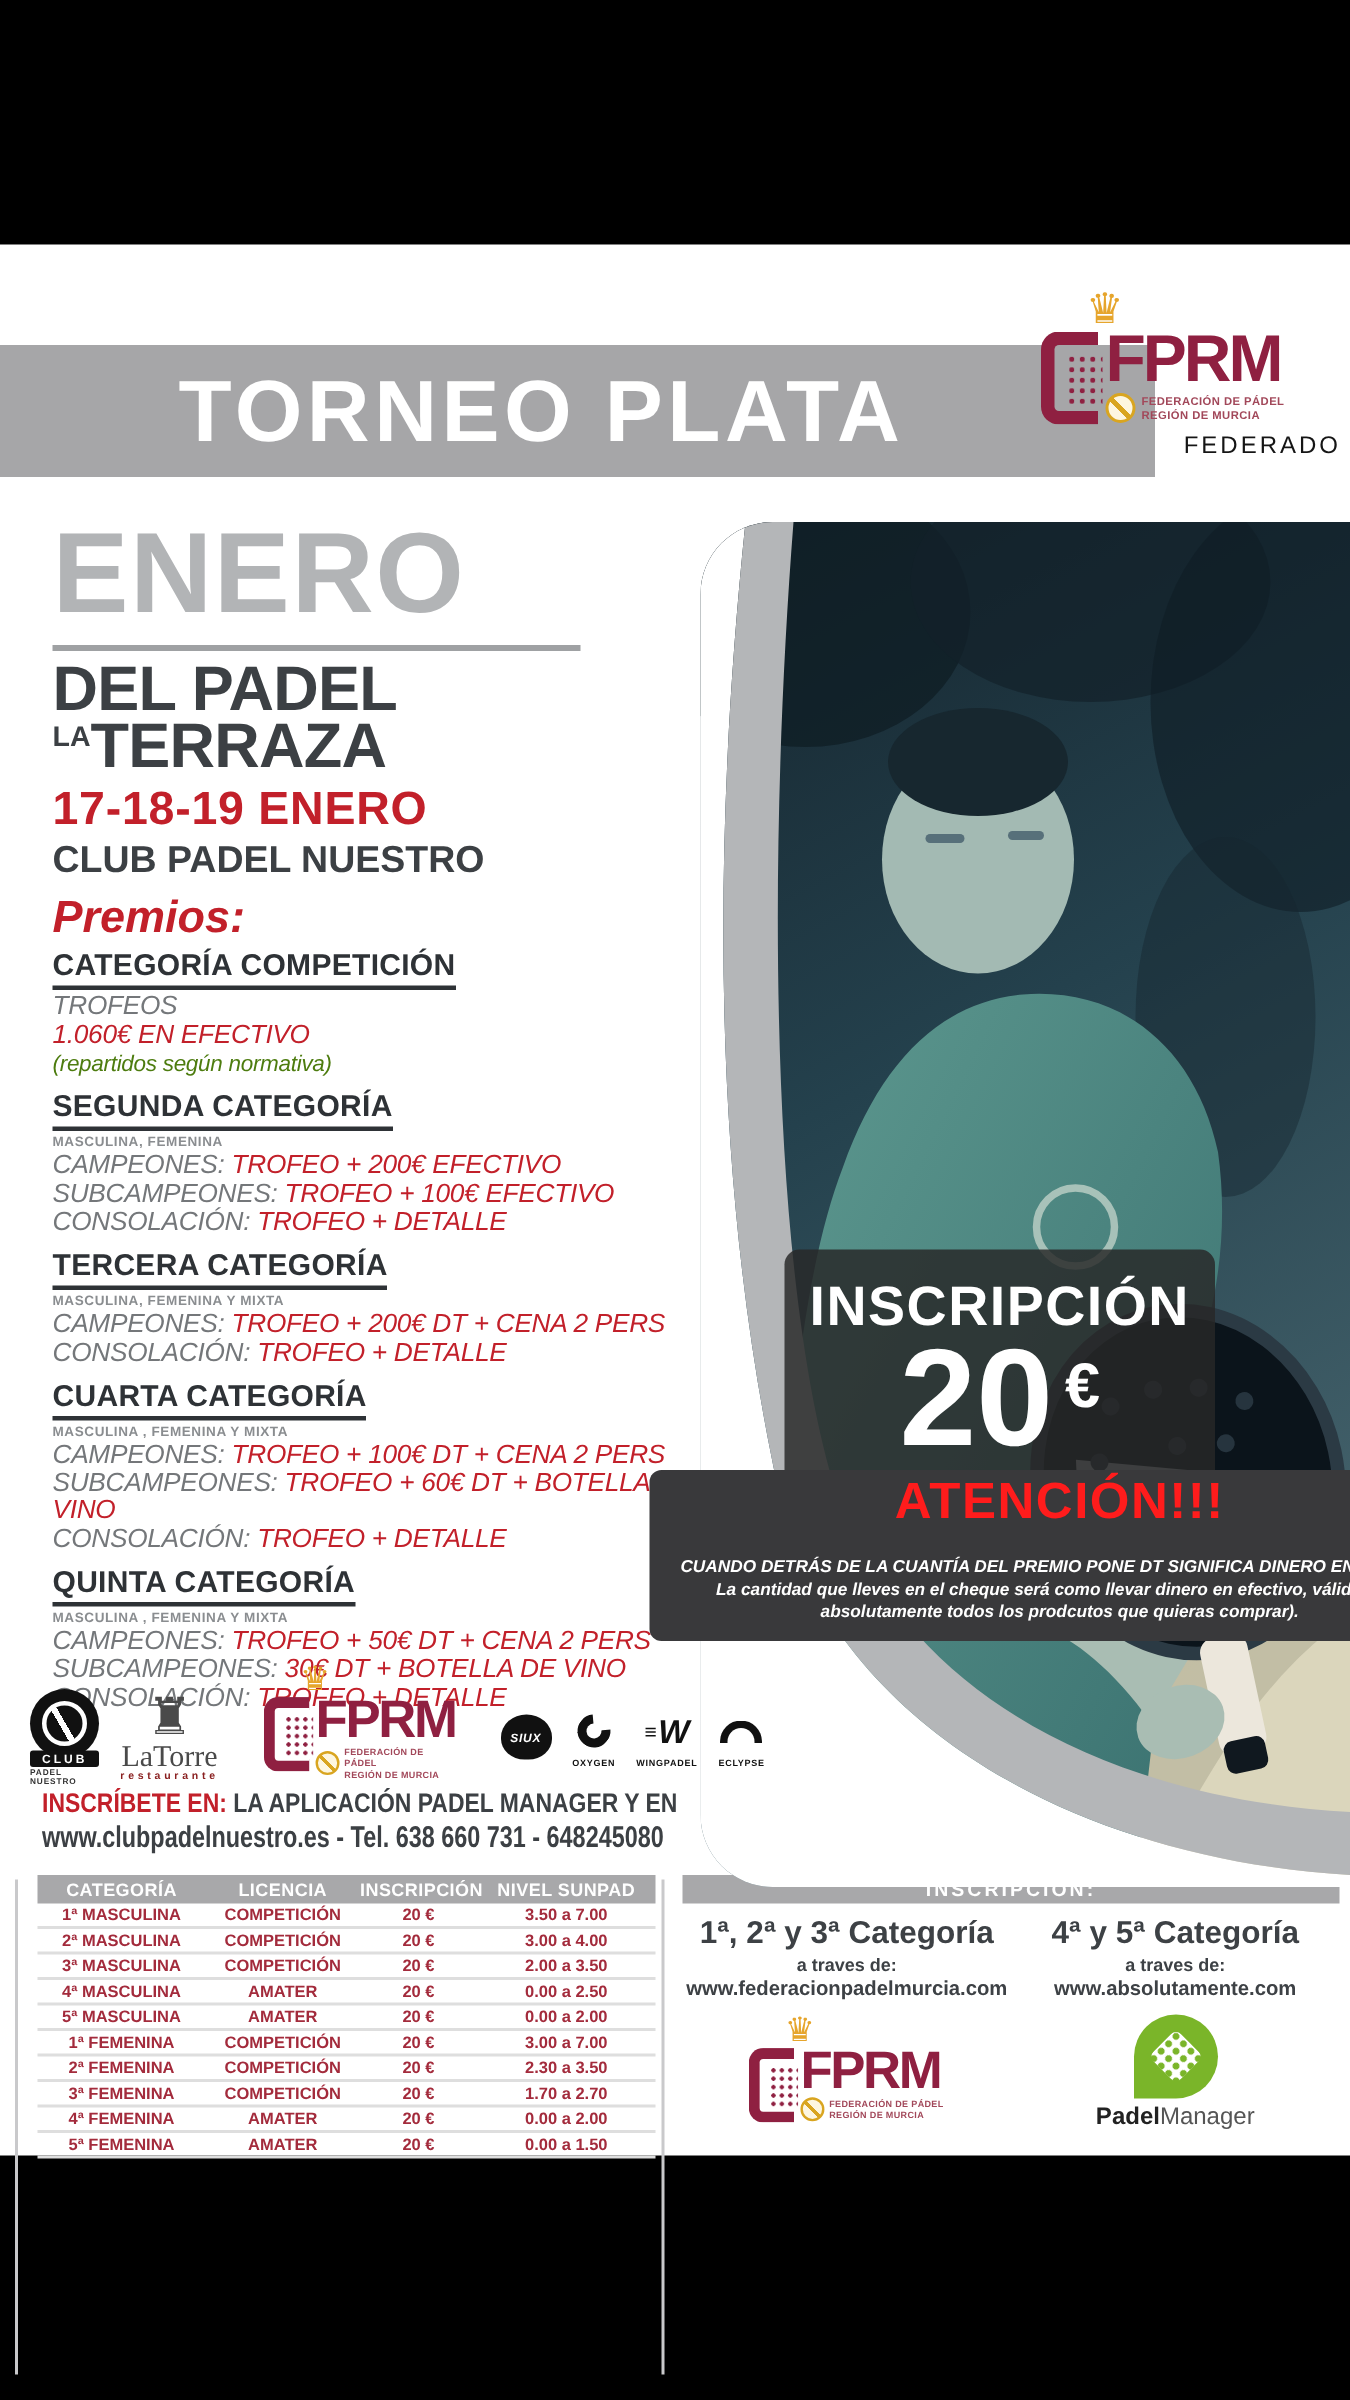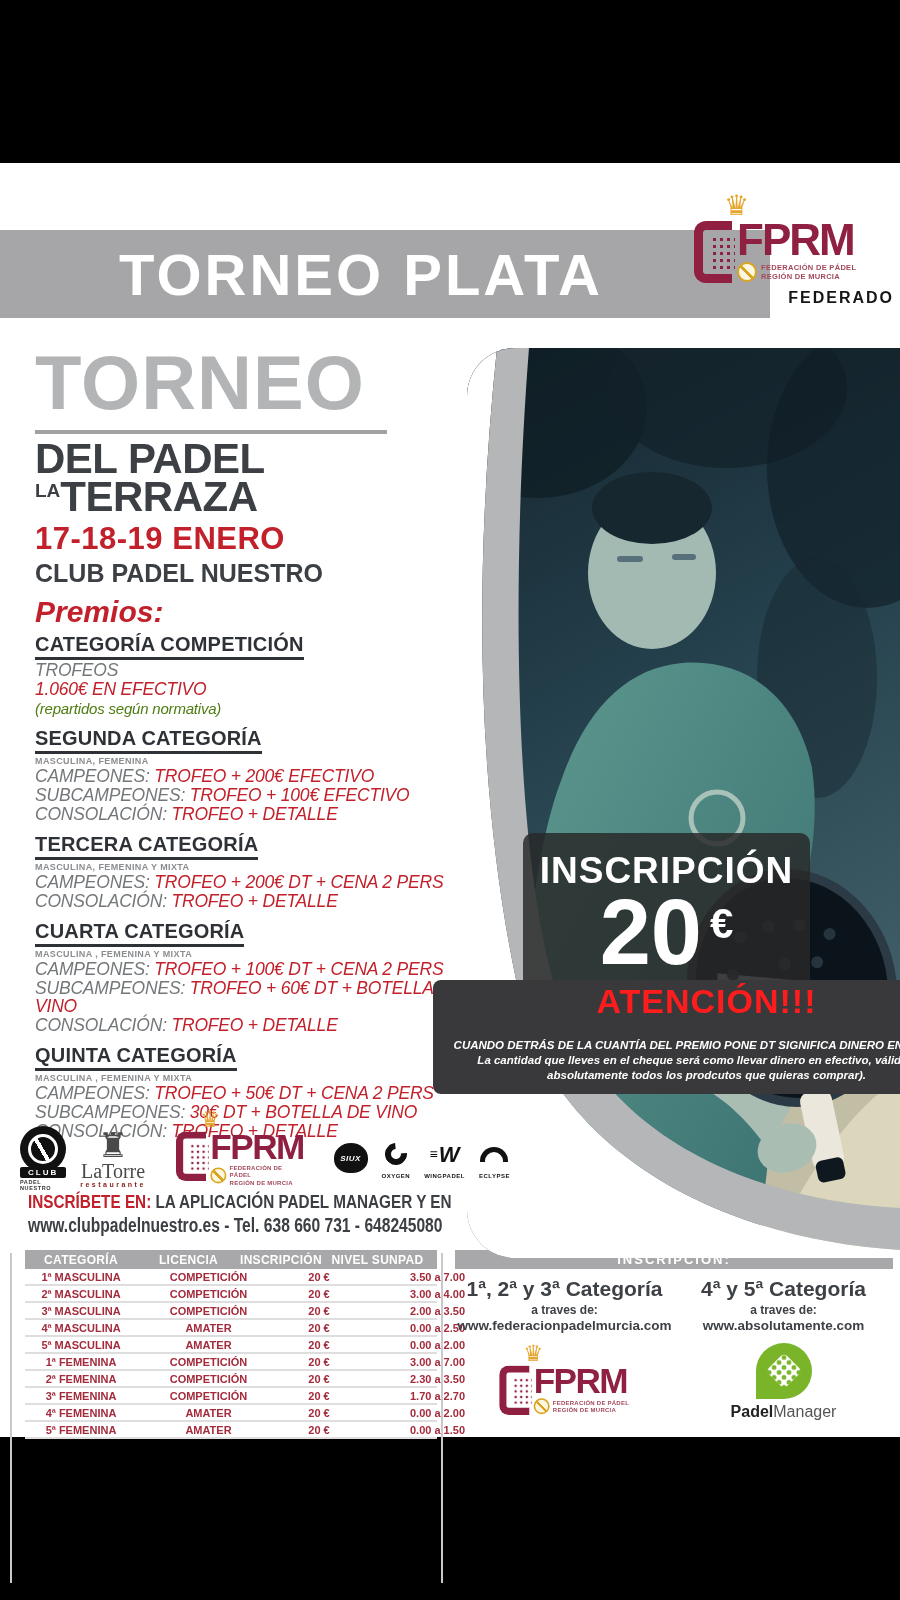--- a/index.html
+++ b/index.html
@@ -20,21 +20,21 @@
   .bracket{position:relative;width:38px;height:62px;border:9px solid #8f2041;border-right:none;
            border-radius:12px 0 0 12px;box-sizing:border-box;flex:none;}
   .bracket .dots{position:absolute;right:-3px;top:6px;width:24px;height:34px;
            background:radial-gradient(#8f2041 1.6px,transparent 1.9px);background-size:7px 7px;}
   .fprm-right{display:flex;flex-direction:column;}
   .fprm-acronym{font-size:44px;line-height:38px;font-weight:800;color:#8f2041;letter-spacing:-2px;}
   .fed-row{display:flex;align-items:center;gap:4px;margin-top:3px;}
   .ball{width:16px;height:16px;border-radius:50%;border:2px solid #d9a520;background:
         linear-gradient(45deg,transparent 42%,#d9a520 42%,#d9a520 56%,transparent 56%),#fdf6e0;flex:none;}
   .fed-lines{display:flex;flex-direction:column;font-size:7.5px;font-weight:bold;color:#a2485a;line-height:1.25;letter-spacing:.3px;}
-  .federado{font-size:16px;font-weight:700;color:#151515;letter-spacing:2px;text-align:right;margin-top:6px;}
+  .federado{font-size:16px;font-weight:400;color:#151515;letter-spacing:2px;text-align:right;margin-top:6px;}
   .fprm-logo.small{transform:scale(.8);transform-origin:top center;}
 
   
   .left-col{position:absolute;left:35px;top:185px;width:430px;z-index:2;}
   .h-torneo{font-size:76px;line-height:.92;font-weight:bold;color:#b2b4b6;letter-spacing:1px;
             border-bottom:4px solid #9fa1a3;padding-bottom:12px;width:352px;}
   .h-terraza{margin-top:6px;color:#3c4044;font-weight:800;font-size:42px;line-height:.9;letter-spacing:-.5px;}
   .h-terraza .la{font-size:19px;vertical-align:14px;letter-spacing:0;}
   .h-dates{margin-top:5px;font-size:31px;font-weight:800;color:#c2202a;letter-spacing:.5px;}
   .h-club{margin-top:2px;font-size:25px;font-weight:bold;color:#3c4044;}
@@ -94,21 +94,21 @@
   .signup{position:absolute;left:28px;top:1029px;width:430px;z-index:5;}
   .signup .l1{font-size:18px;font-weight:800;color:#3c4044;transform:scaleX(.85);transform-origin:left;white-space:nowrap;}
   .signup .l1 .red{color:#c2202a;}
   .signup .l2{font-size:20px;font-weight:800;color:#3c4044;transform:scaleX(.78);transform-origin:left;white-space:nowrap;margin-top:1px;}
 
   
   .ptable{position:absolute;left:25px;top:1087px;width:412px;}
   .ptable-head,.ptable-row{display:grid;grid-template-columns:112px 103px 78px 119px;}
   .ptable-head{background:#a8a8aa;height:19px;align-items:center;}
   .ptable-head span{color:#fff;font-size:12px;font-weight:bold;text-align:center;letter-spacing:.3px;}
-  .ptable-row{height:15px;align-items:center;border-bottom:2px solid #dedede;gap:20px;}
+  .ptable-row{height:15px;align-items:center;border-bottom:2px solid #dedede;}
   .ptable-row span{font-size:11px;font-weight:800;color:#a32b3c;text-align:center;}
   .vline{position:absolute;width:2px;background:#c9c9cb;top:1090px;height:330px;z-index:0;}
   .vline.l{left:10px;} .vline.r{left:441px;}
 
   
   .reg{position:absolute;left:455px;top:1087px;width:438px;}
   .reg-bar{height:19px;background:#a8a8aa;display:flex;align-items:center;justify-content:center;}
   .reg-bar span{color:#fff;font-size:13px;font-weight:bold;letter-spacing:2px;}
   .reg-cols{display:flex;margin-top:8px;align-items:center;}
   .reg-col{flex:1;text-align:center;}
@@ -204,21 +204,21 @@
           <rect x="-16" y="105" width="32" height="80" rx="10" fill="#ece7dc"></rect>
           <rect x="-14" y="175" width="28" height="22" rx="6" fill="#10181f"></rect>
         </g>
         <ellipse cx="320" cy="800" rx="30" ry="24" fill="#a9bdb3" transform="rotate(-20 320 800)"></ellipse>
         <path d="M30,0 C6,230 8,470 60,680 C112,815 265,892 433,902 L433,910 L0,910 L0,0 Z" fill="#ffffff"></path>
         <path d="M30,0 C6,230 8,470 60,680 C112,815 265,892 433,902 L433,860 C283,852 142,788 94,658 C46,520 44,230 62,0 Z" fill="#b4b6b8"></path>
       </svg>
     </div>
 
     <div class="left-col">
-      <div class="h-torneo">TORNEO</div>
+      <div class="h-torneo">ENERO</div>
       <div class="h-terraza">
         <div>DEL PADEL</div>
         <div><span class="la">LA</span><span>TERRAZA</span></div>
       </div>
       <div class="h-dates">17-18-19 ENERO</div>
       <div class="h-club">CLUB PADEL NUESTRO</div>
       <div class="h-premios">Premios:</div>
       <div id="categories">
   <div class="cat">
     <div class="cat-title">CATEGORÍA COMPETICIÓN</div>

